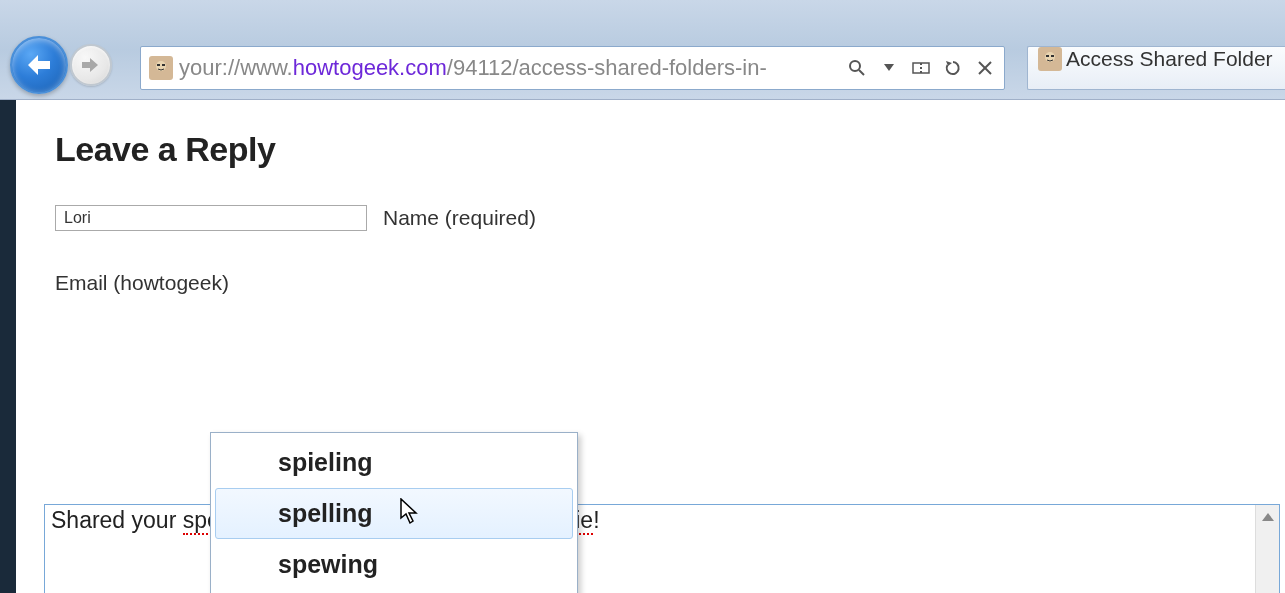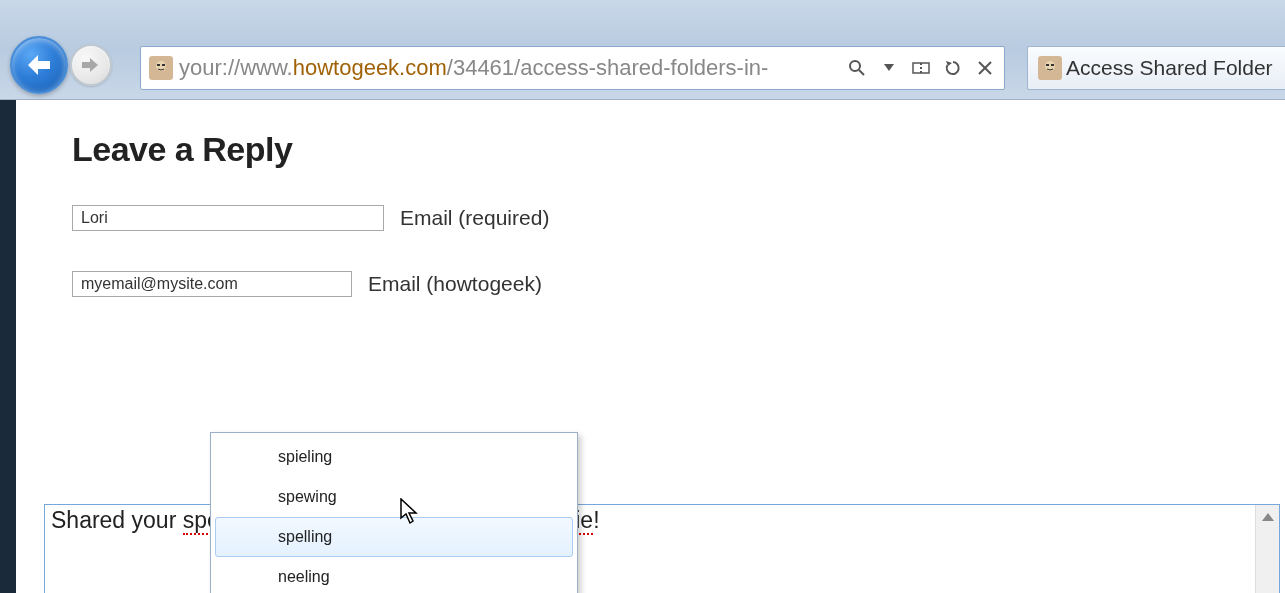--- a/index.html
+++ b/index.html
@@ -75,21 +75,21 @@
       background: #d4b896;
       border-radius: 3px;
     }
     .url-text {
       flex: 1;
       font-size: 22px;
       color: #888;
       white-space: nowrap;
       overflow: hidden;
     }
-    .url-text .domain { color: #a16207; }
+    .url-text .domain { color: #6d28d9; }
     .addr-controls {
       display: flex;
       align-items: center;
       gap: 10px;
     }
     .addr-icon {
       width: 22px;
       height: 22px;
       display: flex;
       align-items: center;
@@ -101,21 +101,21 @@
       position: absolute;
       right: 0;
       top: 46px;
       height: 44px;
       width: 258px;
       background: linear-gradient(to bottom, #fafcfe, #e8eef6);
       border: 1px solid #9fb5d0;
       border-right: none;
       border-radius: 2px 0 0 2px;
       display: flex;
-      align-items: center;
+      align-items: flex-start;
       padding: 0 10px;
       gap: 4px;
       font-size: 21px;
       color: #333;
       white-space: nowrap;
       overflow: hidden;
     }
     .page-content {
       position: relative;
       background: #fff;
@@ -123,21 +123,21 @@
     }
     .dark-strip {
       position: absolute;
       left: 0;
       top: 0;
       width: 16px;
       height: 493px;
       background: #1a2a3a;
     }
     .content-inner {
-      padding: 30px 0 0 72px;
+      padding: 30px 0 0 55px;
     }
     .reply-heading {
       font-size: 34px;
       font-weight: bold;
       color: #222;
       margin-bottom: 36px;
       letter-spacing: -0.5px;
     }
     .field-row {
       display: flex;
@@ -198,25 +198,26 @@
       left: 210px;
       top: 432px;
       width: 368px;
       background: #fff;
       border: 1px solid #9ab0c8;
       box-shadow: 3px 3px 6px rgba(0,0,0,0.2);
       padding: 4px;
     }
     .suggest-item {
       padding: 10px 8px 10px 62px;
-      font-size: 16px;
+      font-size: 25px;
       color: #222;
       cursor: pointer;
       border: 1px solid transparent;
       border-radius: 3px;
+      font-weight: bold;
     }
     .suggest-item.sel {
       background: linear-gradient(to bottom, #f2f8ff, #e4f1ff);
       border: 1px solid #a8cdf0;
     }
     .cursor-arrow {
       position: absolute;
       left: 400px;
       top: 498px;
       width: 20px;
@@ -244,21 +245,21 @@
   <div class="address-bar">
     <div class="favicon">
       <svg width="18" height="18" viewBox="0 0 18 18">
           <circle cx="9" cy="7" r="5" fill="#e8d4b0"></circle>
           <rect x="5" y="5" width="3" height="2" fill="#333"></rect>
           <rect x="10" y="5" width="3" height="2" fill="#333"></rect>
           <path d="M6 10 Q9 12 12 10" stroke="#333" fill="none"></path>
         </svg>
     </div>
     <div class="url-text">
-      <span>your://www.</span><span class="domain">howtogeek.com</span><span>/34461/access-shared-folders-in-</span>
+      <span>your://www.</span><span class="domain">howtogeek.com</span><span>/94112/access-shared-folders-in-</span>
     </div>
     <div class="addr-controls">
       <div class="addr-icon">
         <svg width="18" height="18" viewBox="0 0 18 18">
             <circle cx="7" cy="7" r="5" fill="none" stroke="#555" stroke-width="2"></circle>
             <line x1="11" y1="11" x2="16" y2="16" stroke="#555" stroke-width="2"></line>
           </svg>
       </div>
       <div class="addr-icon">
         <svg width="10" height="8" viewBox="0 0 10 8">
@@ -299,45 +300,44 @@
   </div>
 </div>
 
 <div class="page-content">
   <div class="dark-strip"></div>
   <div class="content-inner">
     <h2 class="reply-heading">Leave a Reply</h2>
 
     <div class="field-row">
       <input class="text-input name-input" value="Lori" style="">
-      <span class="field-label">Email (required)</span>
+      <span class="field-label">Name (required)</span>
     </div>
 
     <div class="field-row">
-      <input class="text-input email-input" value="myemail@mysite.com" style="">
       <span class="field-label">Email (howtogeek)</span>
     </div>
   </div>
 
   <div class="comment-area">
     <div class="comment-text">
       <span>Shared your </span><span class="misspell">speling</span><span> in </span><span class="misspell">Intrenet</span><span> </span><span class="misspell">Explorr</span><span> using </span><span class="misspell">Speckie</span><span>!</span>
     </div>
     <div class="scrollbar-v">
       <div class="scroll-up">
         <svg width="12" height="8" viewBox="0 0 12 8">
             <path d="M0 8 L6 0 L12 8 Z" fill="#888"></path>
           </svg>
       </div>
     </div>
   </div>
 </div>
 
 <div class="suggest-menu">
   <div class="suggest-item">spieling</div>
+  <div class="suggest-item sel">spelling</div>
   <div class="suggest-item">spewing</div>
-  <div class="suggest-item sel">spelling</div>
   <div class="suggest-item">neeling</div>
 </div>
 
 <svg class="cursor-arrow" viewBox="0 0 20 28">
   <path d="M1 1 L1 20 L6 16 L10 25 L13 23 L9 15 L16 15 Z" fill="#fff" stroke="#000" stroke-width="1.5"></path>
 </svg>
 
 </body></html>

